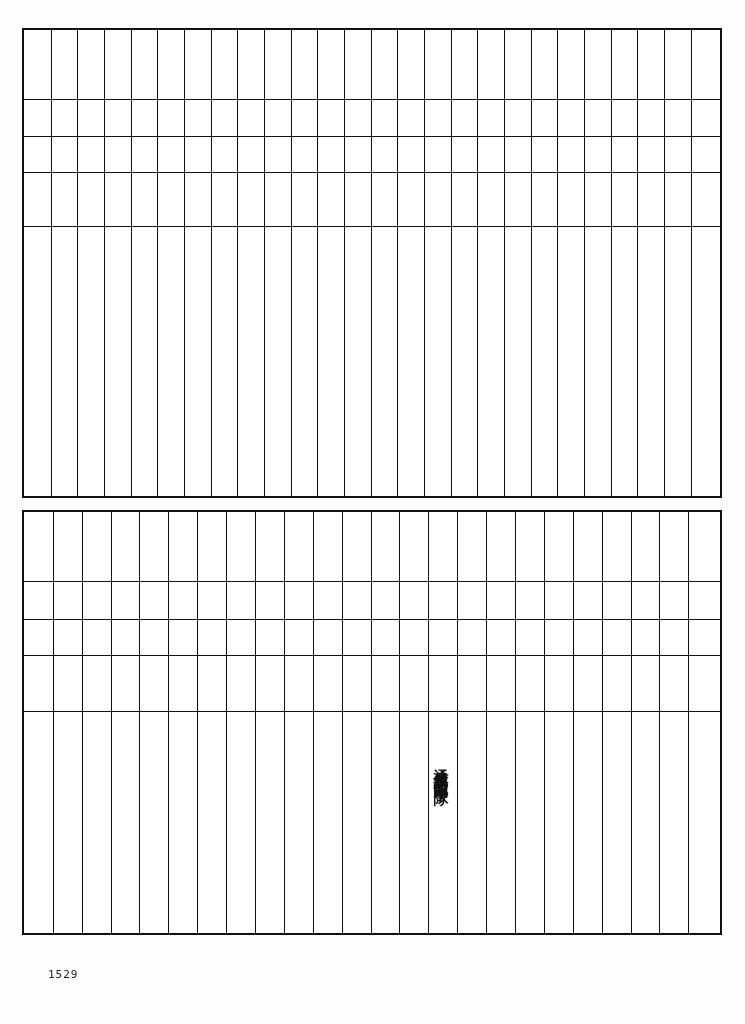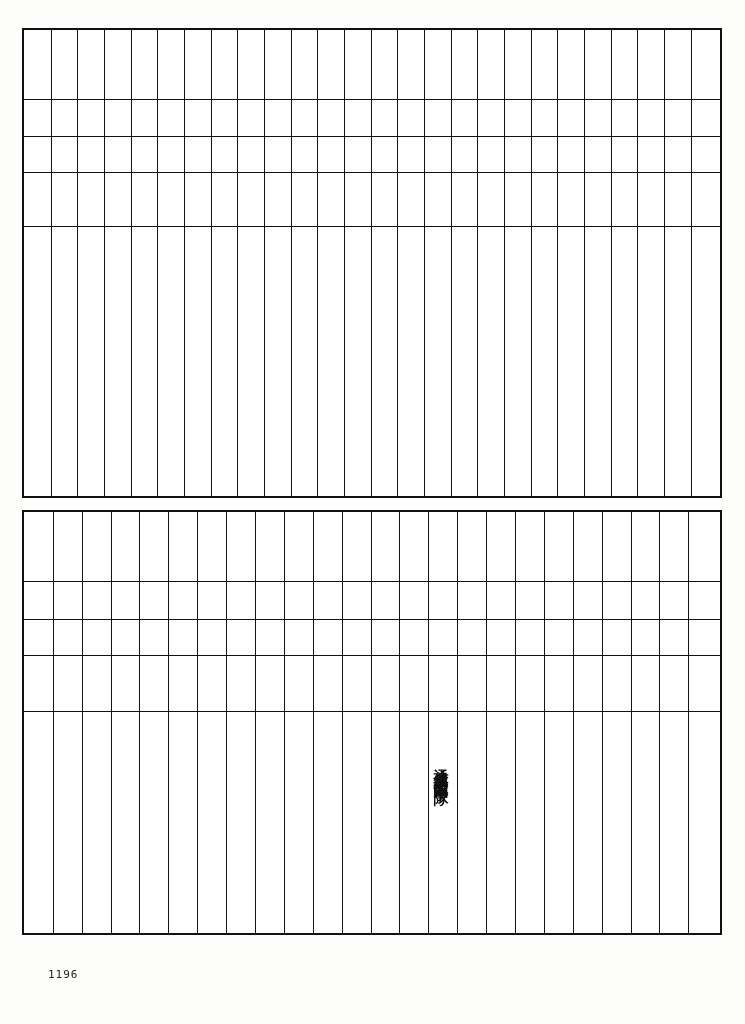--- a/index.html
+++ b/index.html
@@ -957,14 +957,14 @@
           <span class="vcell nt">河南鎮平</span>
         </div>
       <div class="cell r2-addr">
           <span class="vcell ad">鎮平新民市原成厚鋼庄交</span>
         </div>
     </div>
   </div>
 
   <div class="unit-banner">通信兵第二大隊第四中隊</div>
 
-  <div class="pagenum">1196</div>
+  <div class="pagenum">1529</div>
 </div>
 
 </body></html>

